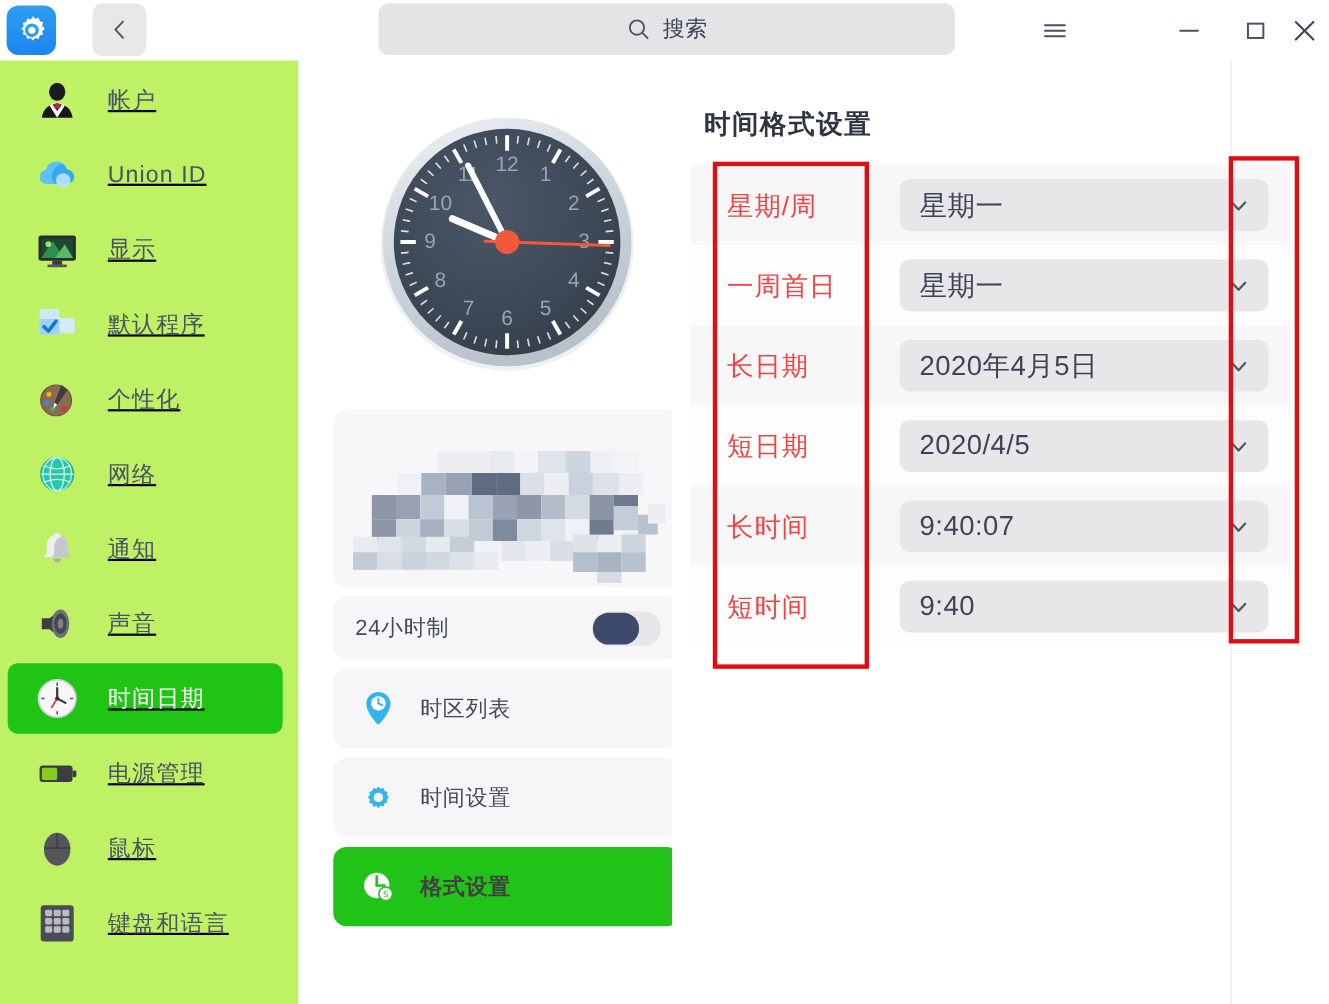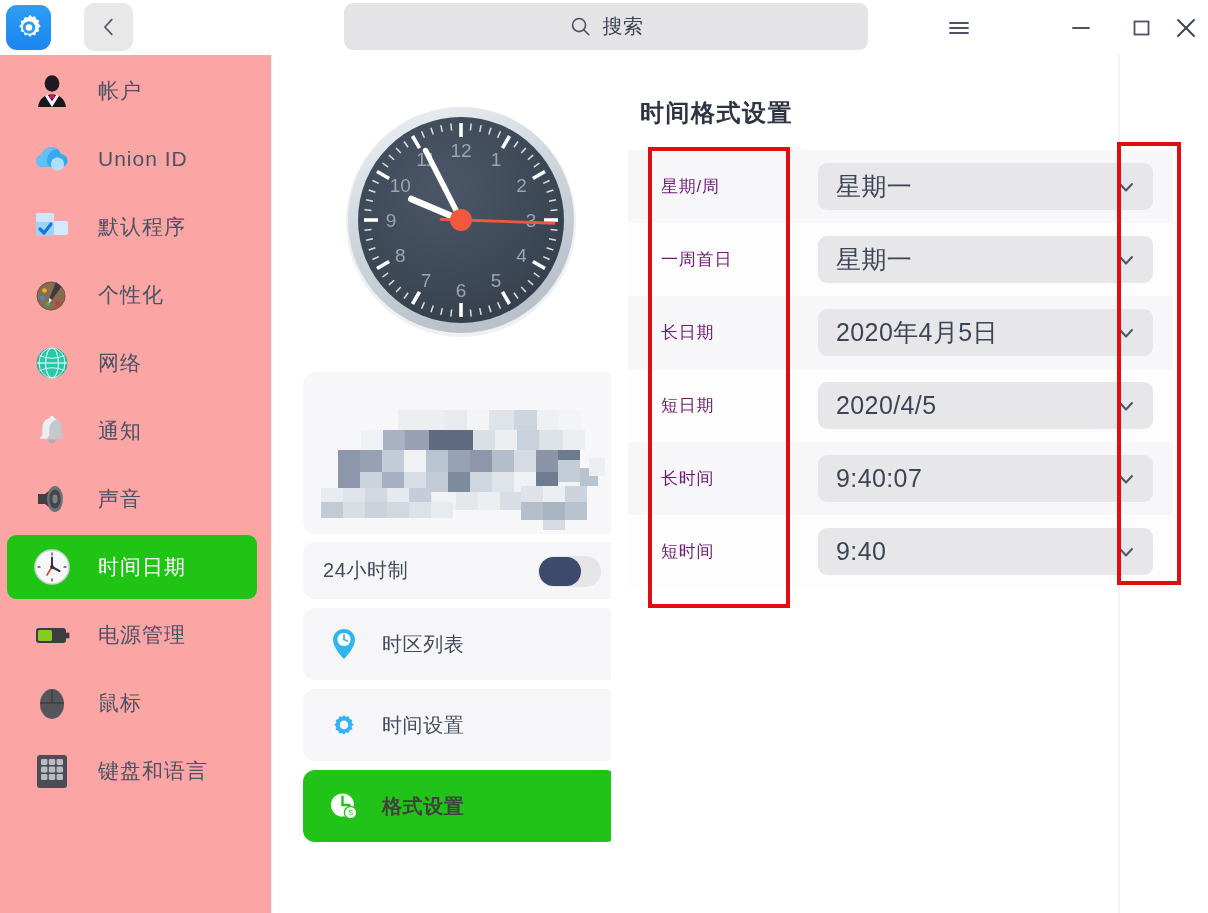--- a/index.html
+++ b/index.html
@@ -43,23 +43,24 @@
     display:flex; align-items:center; justify-content:center; cursor:pointer;
   }
   #btn-menu { left:928px; }
   #btn-min  { left:1050px; }
   #btn-max  { left:1110px; }
   #btn-close{ left:1163px; width:45px; }
 
   
   #sidebar {
     position:absolute; left:0; top:55px; width:272px; height:858px;
-    background:#fca5a5;
+    background:#bef264;
     border-right:1px solid #f0f0f1;
     overflow:hidden;
+    text-decoration:underline;
   }
   .nav-item {
     position:relative; height:64px; margin:4px 14px 4px 7px;
     border-radius:9px;
     display:flex; align-items:center; cursor:pointer;
   }
   .nav-item.selected { background:#1fc415; }
   .nav-ico {
     width:44px; height:44px; margin-left:23px;
     display:flex; align-items:center; justify-content:center;
@@ -118,21 +119,21 @@
     font-size:24px; font-weight:bold; color:#2e3442; letter-spacing:1.5px;
   }
   #fmt-table { position:absolute; left:17px; top:80px; width:545px; }
   .fmt-row {
     position:relative; height:73px; display:flex; align-items:center;
   }
   .fmt-row.odd  { background:#f7f7f9; }
   .fmt-row.even { background:#fdfdfd; }
   .fmt-name {
     width:190px; padding-left:33px;
-    font-size:17px; color:#701a75; letter-spacing:.8px;
+    font-size:24px; color:#ef4444; letter-spacing:.8px;
   }
   .fmt-sel {
     position:relative; width:335px; height:47px;
     background:#e7e7e9; border-radius:9px;
     display:flex; align-items:center; cursor:pointer;
   }
   .fmt-val { font-size:25px; color:#3d4455; margin-left:18px; letter-spacing:.4px; }
   .fmt-chev { position:absolute; right:16px; top:13px; }
 
   
@@ -224,20 +225,34 @@
       <span class="nav-ico">
         <svg width="40" height="40" viewBox="0 0 40 40">
           <path d="M11 28c-4 0-6.8-2.8-6.8-6.2 0-3.2 2.5-5.9 5.7-6.1.9-4.4 4.9-7.6 9.6-7.6 4.5 0 8.3 2.9 9.4 7 3.7.2 6.6 3.2 6.6 6.8 0 3.5-3 6.1-6.9 6.1z" fill="#37a8f0"></path>
           <path d="M11 28c-4 0-6.8-2.8-6.8-6.2 0-3.2 2.5-5.9 5.7-6.1.9-4.4 4.9-7.6 9.6-7.6 2.3 0 4.4.8 6 2-6 .6-10 5-10.5 10.6-.2 2.9 1 5.5 3 7.3z" fill="#5fc1f7"></path>
           <circle cx="25.5" cy="25" r="6.6" fill="#b7e2fb" opacity=".93"></circle>
         </svg>
       </span>
       <span class="nav-label">Union ID</span>
     </div>
 
+    <div class="nav-item">
+      <span class="nav-ico">
+        <svg width="40" height="40" viewBox="0 0 40 40">
+          <rect x="3" y="7" width="34" height="23" rx="2.5" fill="#2b2b30"></rect>
+          <rect x="5.6" y="9.5" width="28.8" height="18" rx="1.2" fill="#1d4a2e"></rect>
+          <path d="M5.6 27.5 L16 12 L26 27.5z" fill="#2f8f4e"></path>
+          <path d="M18 27.5 L27 15 L34.4 27.5z" fill="#56b96a"></path>
+          <circle cx="12" cy="15" r="2.6" fill="#9ee06a"></circle>
+          <rect x="15.5" y="30" width="9" height="4" fill="#3a3a41"></rect>
+          <rect x="11" y="33.4" width="18" height="2.6" rx="1.3" fill="#55555e"></rect>
+        </svg>
+      </span>
+      <span class="nav-label">显示</span>
+    </div>
 
     <div class="nav-item">
       <span class="nav-ico">
         <svg width="40" height="40" viewBox="0 0 40 40">
           <rect x="4" y="6" width="18" height="9" rx="1.6" fill="#cfe7fb"></rect>
           <rect x="21" y="14" width="15" height="14" rx="1.8" fill="#d4eafc"></rect>
           <rect x="4" y="15" width="18" height="14" rx="1.8" fill="#9fd2f7"></rect>
           <path d="M8 22 L12 26 L19 17" fill="none" stroke="#1278d4" stroke-width="3.2" stroke-linecap="round" stroke-linejoin="round"></path>
         </svg>
       </span>

